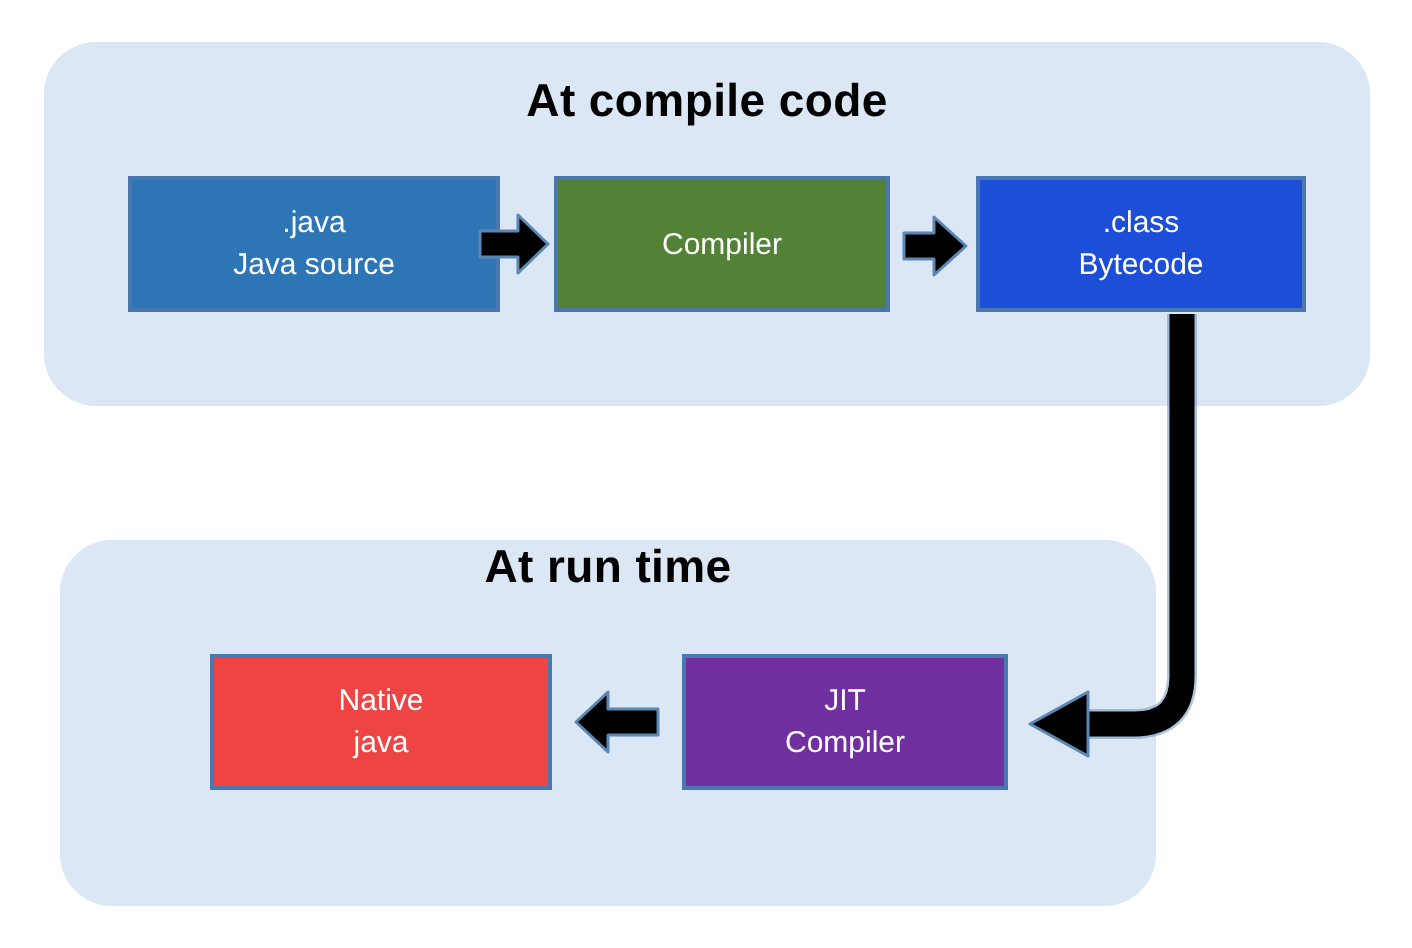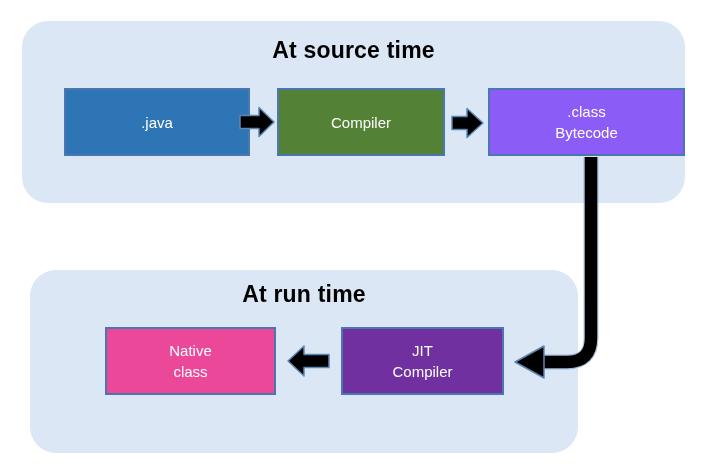--- a/index.html
+++ b/index.html
@@ -20,75 +20,76 @@
   .panel-runtime { left: 30px; top: 270px; width: 548px; height: 183px; }
   .panel-title {
     margin: 0;
     text-align: center;
     font-size: 23px;
     font-weight: 700;
     color: #000000;
     letter-spacing: 0.2px;
   }
   .panel-compile .panel-title { padding-top: 16px; }
-  .panel-runtime .panel-title { padding-top: 11px; }
+  .panel-runtime .panel-title { }
   .box {
     position: absolute;
     display: flex;
     flex-direction: column;
     align-items: center;
     justify-content: center;
     text-align: center;
     color: #ffffff;
     font-size: 15px;
     line-height: 21px;
     border: 2px solid #4a77ad;
     box-sizing: border-box;
   }
   .box-java     { left: 64px;  top: 88px;  width: 186px; height: 68px; background: #2e75b6; }
   .box-compiler { left: 277px; top: 88px;  width: 168px; height: 68px; background: #538135; }
-  .box-class    { left: 488px; top: 88px;  width: 197px; height: 68px; background: #8b5cf6; }
-  .box-native   { left: 105px; top: 327px; width: 171px; height: 68px; background: #ec4899; }
+  .box-class    { left: 488px; top: 88px;  width: 165px; height: 68px; background: #1d4ed8; }
+  .box-native   { left: 105px; top: 327px; width: 171px; height: 68px; background: #ef4444; }
   .box-jit      { left: 341px; top: 327px; width: 163px; height: 68px; background: #7030a0; }
   svg.arrows {
     position: absolute;
     left: 0; top: 0;
     width: 706px; height: 474px;
     pointer-events: none;
   }
 </style>
 </head>
 <body>
 
 <div class="canvas">
 
   <section class="panel panel-compile">
-    <h2 class="panel-title">At source time</h2>
+    <h2 class="panel-title">At compile code</h2>
   </section>
 
   <section class="panel panel-runtime">
     <h2 class="panel-title">At run time</h2>
   </section>
 
   <div class="box box-java">
     <span>.java</span>
+    <span>Java source</span>
   </div>
 
   <div class="box box-compiler">
     <span>Compiler</span>
   </div>
 
   <div class="box box-class">
     <span>.class</span>
     <span>Bytecode</span>
   </div>
 
   <div class="box box-native">
     <span>Native</span>
-    <span>class</span>
+    <span>java</span>
   </div>
 
   <div class="box box-jit">
     <span>JIT</span>
     <span>Compiler</span>
   </div>
 
   <svg class="arrows" viewBox="0 0 706 474" aria-hidden="true">
 
     <polygon points="240,115.5 259,115.5 259,107.5 274,122 259,136.5 259,128.5 240,128.5" fill="#000000" stroke="#5b87b5" stroke-width="1.5" stroke-linejoin="round"></polygon>

